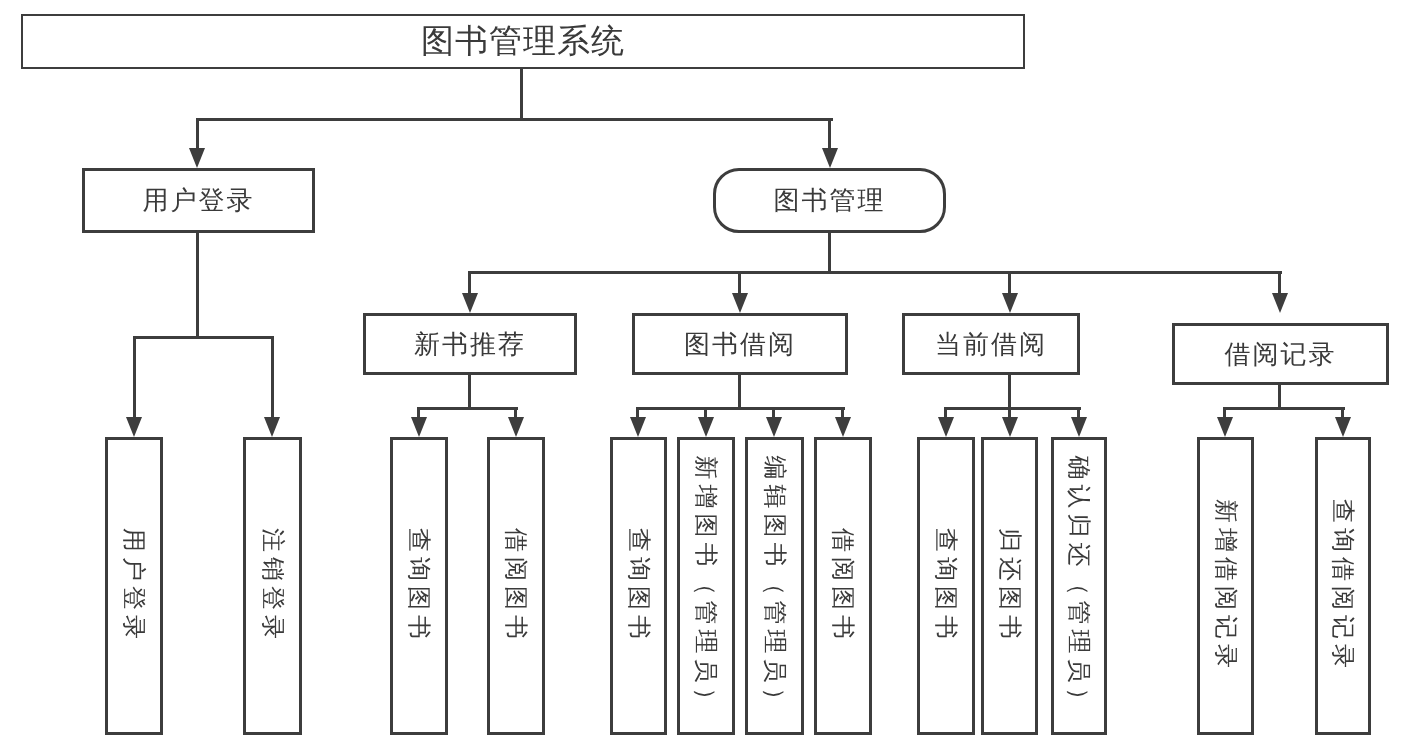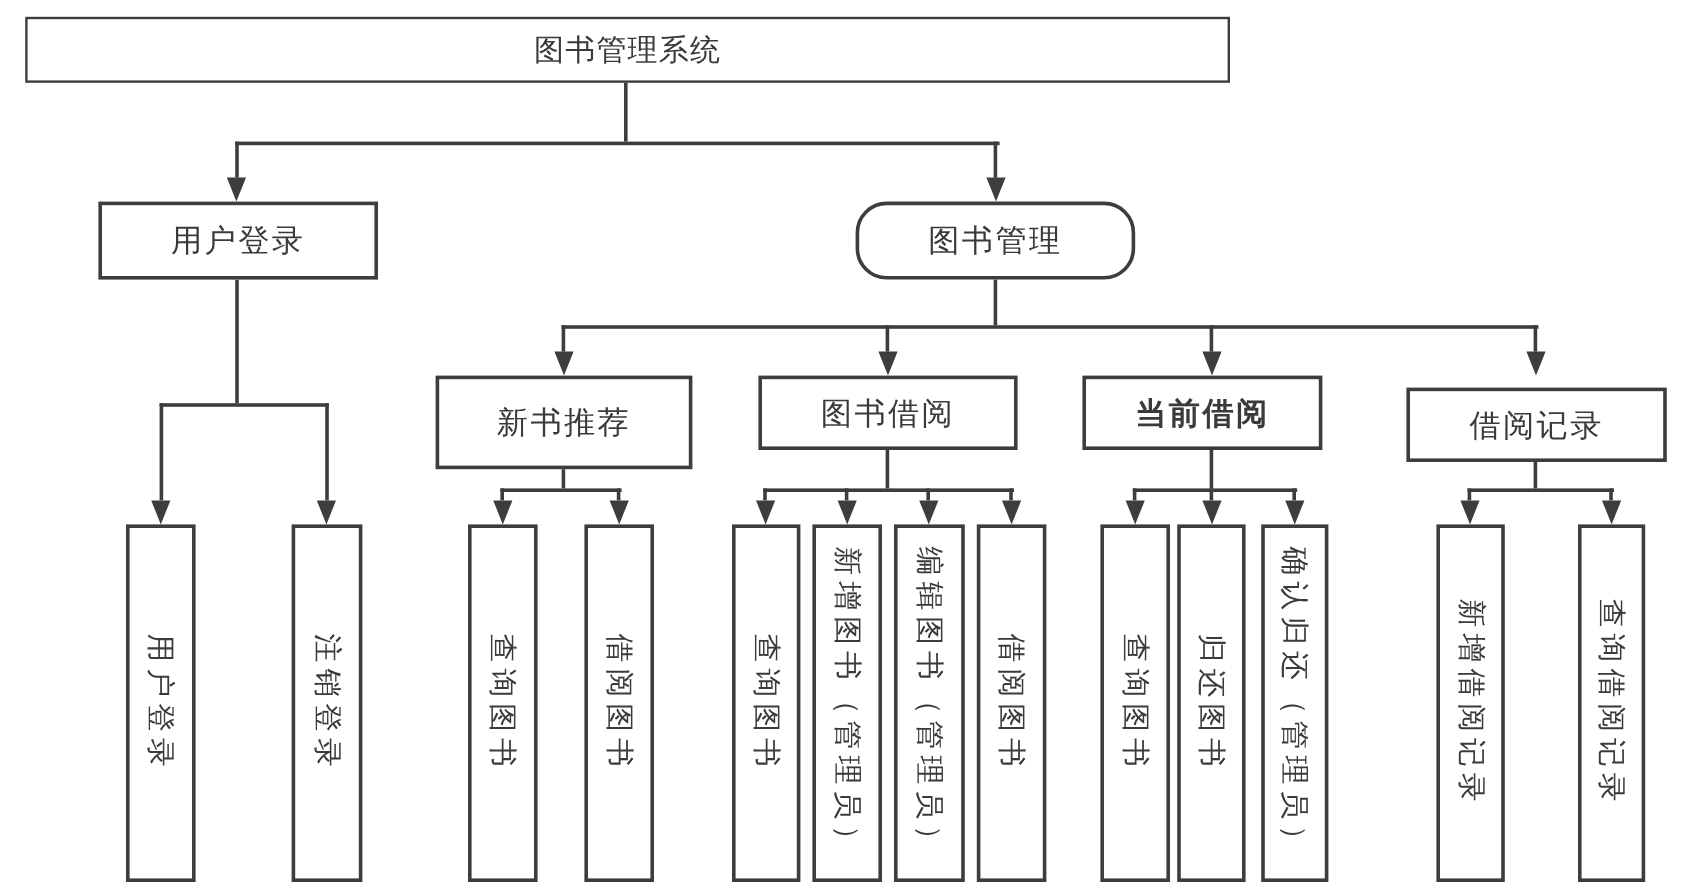--- a/index.html
+++ b/index.html
@@ -7,21 +7,21 @@
     position:relative;width:1405px;height:747px;background:#ffffff;overflow:hidden;
     font-family:"Liberation Sans","DejaVu Sans",sans-serif;color:#3a3a3a;
   }
   .box{
     position:absolute;background:#ffffff;border:3px solid #3d3d3d;
     box-sizing:border-box;display:flex;align-items:center;justify-content:center;
     z-index:2;
   }
   .root{border-width:2px;}
   .hlabel{font-size:26px;letter-spacing:2px;color:#3a3a3a;white-space:nowrap;}
-  .root .hlabel{font-size:25px;letter-spacing:1px;}
+  .root .hlabel{font-size:33px;letter-spacing:1px;}
   .vbox .vtext{
     position:absolute;left:50%;top:50%;
     transform:translate(-50%,-50%) rotate(90deg);
     white-space:nowrap;font-size:24px;letter-spacing:5px;color:#3a3a3a;
   }
   .ln{position:absolute;background:#3d3d3d;z-index:1;}
   .ar{
     position:absolute;width:0;height:0;z-index:1;
     border-left:8px solid transparent;border-right:8px solid transparent;
     border-top:20px solid #3d3d3d;
@@ -101,27 +101,27 @@
     <span class="hlabel">图书管理系统</span>
   </div>
 
   <div class="box" style="left:82px;top:168px;width:233px;height:65px;">
     <span class="hlabel">用户登录</span>
   </div>
   <div class="box" style="left:713px;top:168px;width:233px;height:65px;border-radius:26px;">
     <span class="hlabel">图书管理</span>
   </div>
 
-  <div class="box" style="left:363px;top:313px;width:214px;height:78px;">
+  <div class="box" style="left:363px;top:313px;width:214px;height:62px;">
     <span class="hlabel">新书推荐</span>
   </div>
   <div class="box" style="left:632px;top:313px;width:216px;height:62px;">
     <span class="hlabel">图书借阅</span>
   </div>
-  <div class="box" style="left:902px;top:313px;width:200px;height:62px;font-weight:bold;">
+  <div class="box" style="left:902px;top:313px;width:178px;height:62px;">
     <span class="hlabel">当前借阅</span>
   </div>
   <div class="box" style="left:1172px;top:313px;width:217px;height:62px;margin-top:10px;">
     <span class="hlabel">借阅记录</span>
   </div>
 
   <div class="box vbox" style="left:105px;top:437px;width:58px;height:298px;">
     <span class="vtext">用户登录</span>
   </div>
   <div class="box vbox" style="left:243px;top:437px;width:59px;height:298px;">

